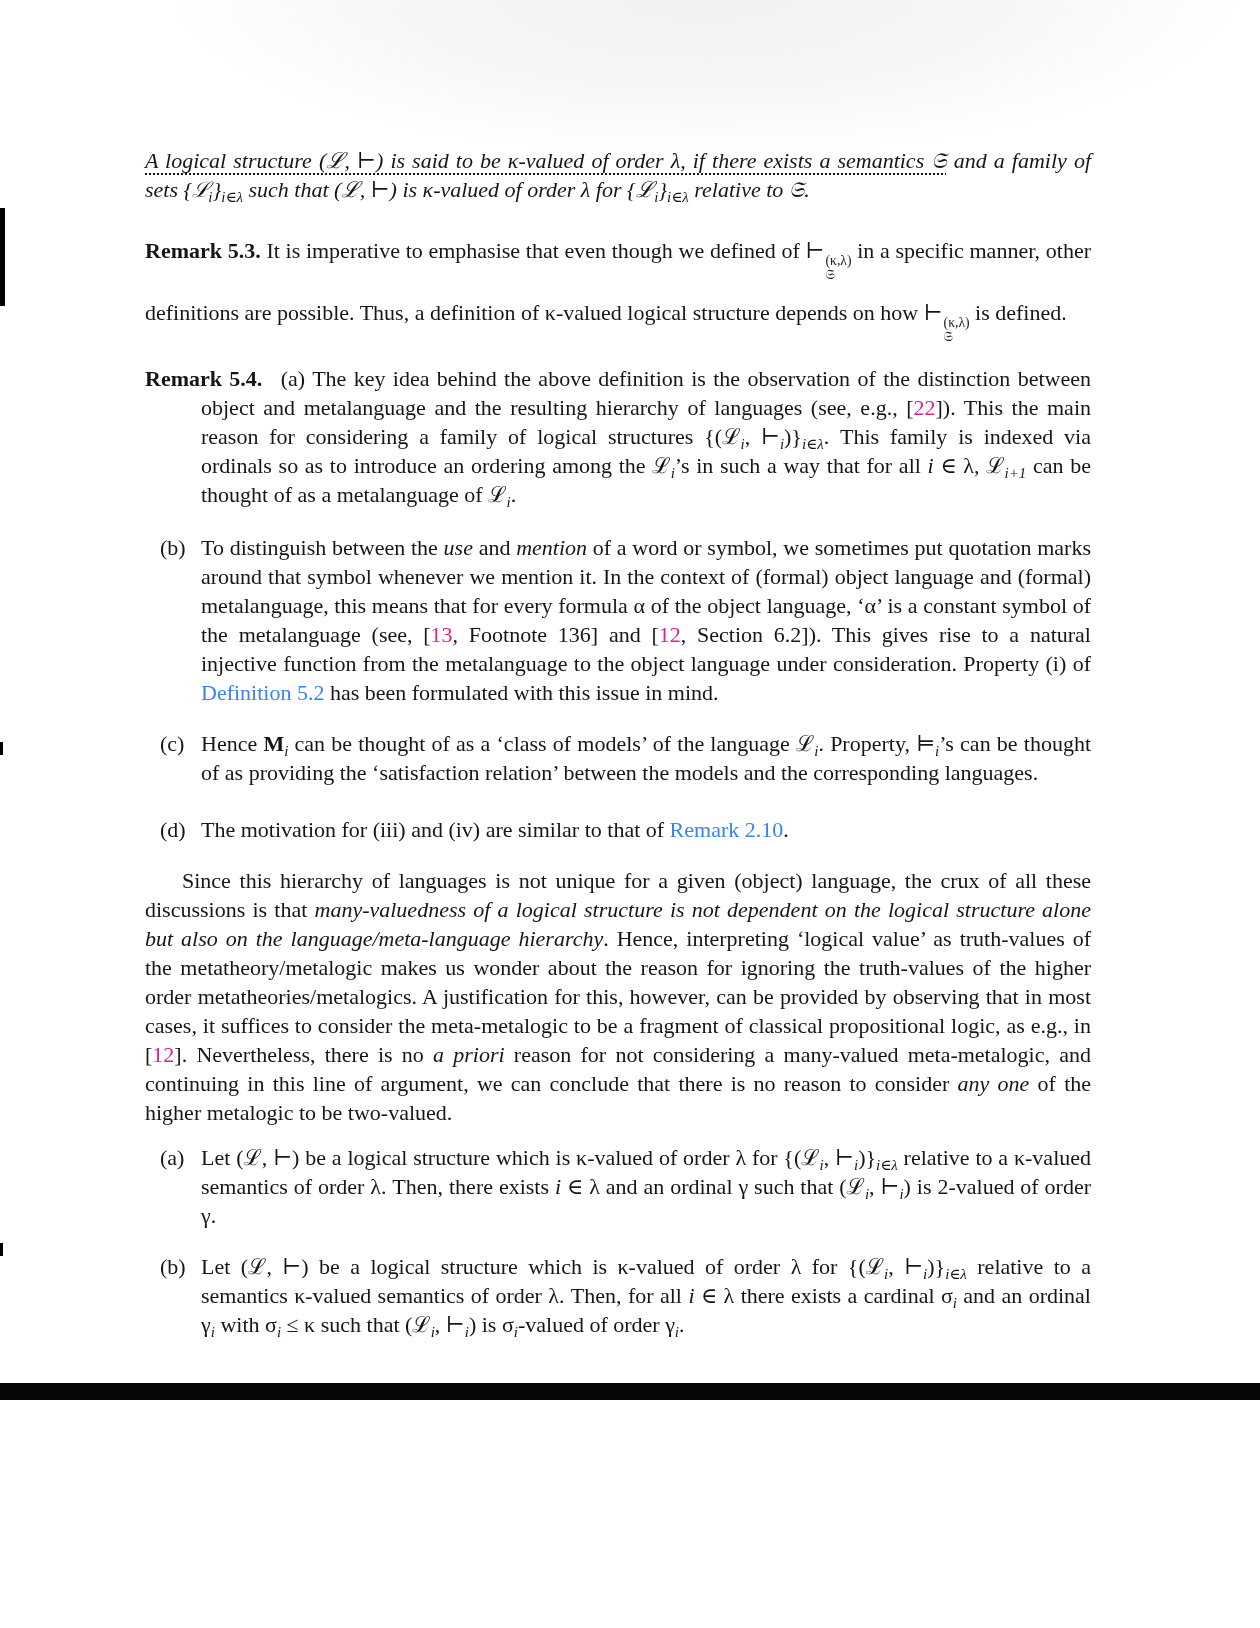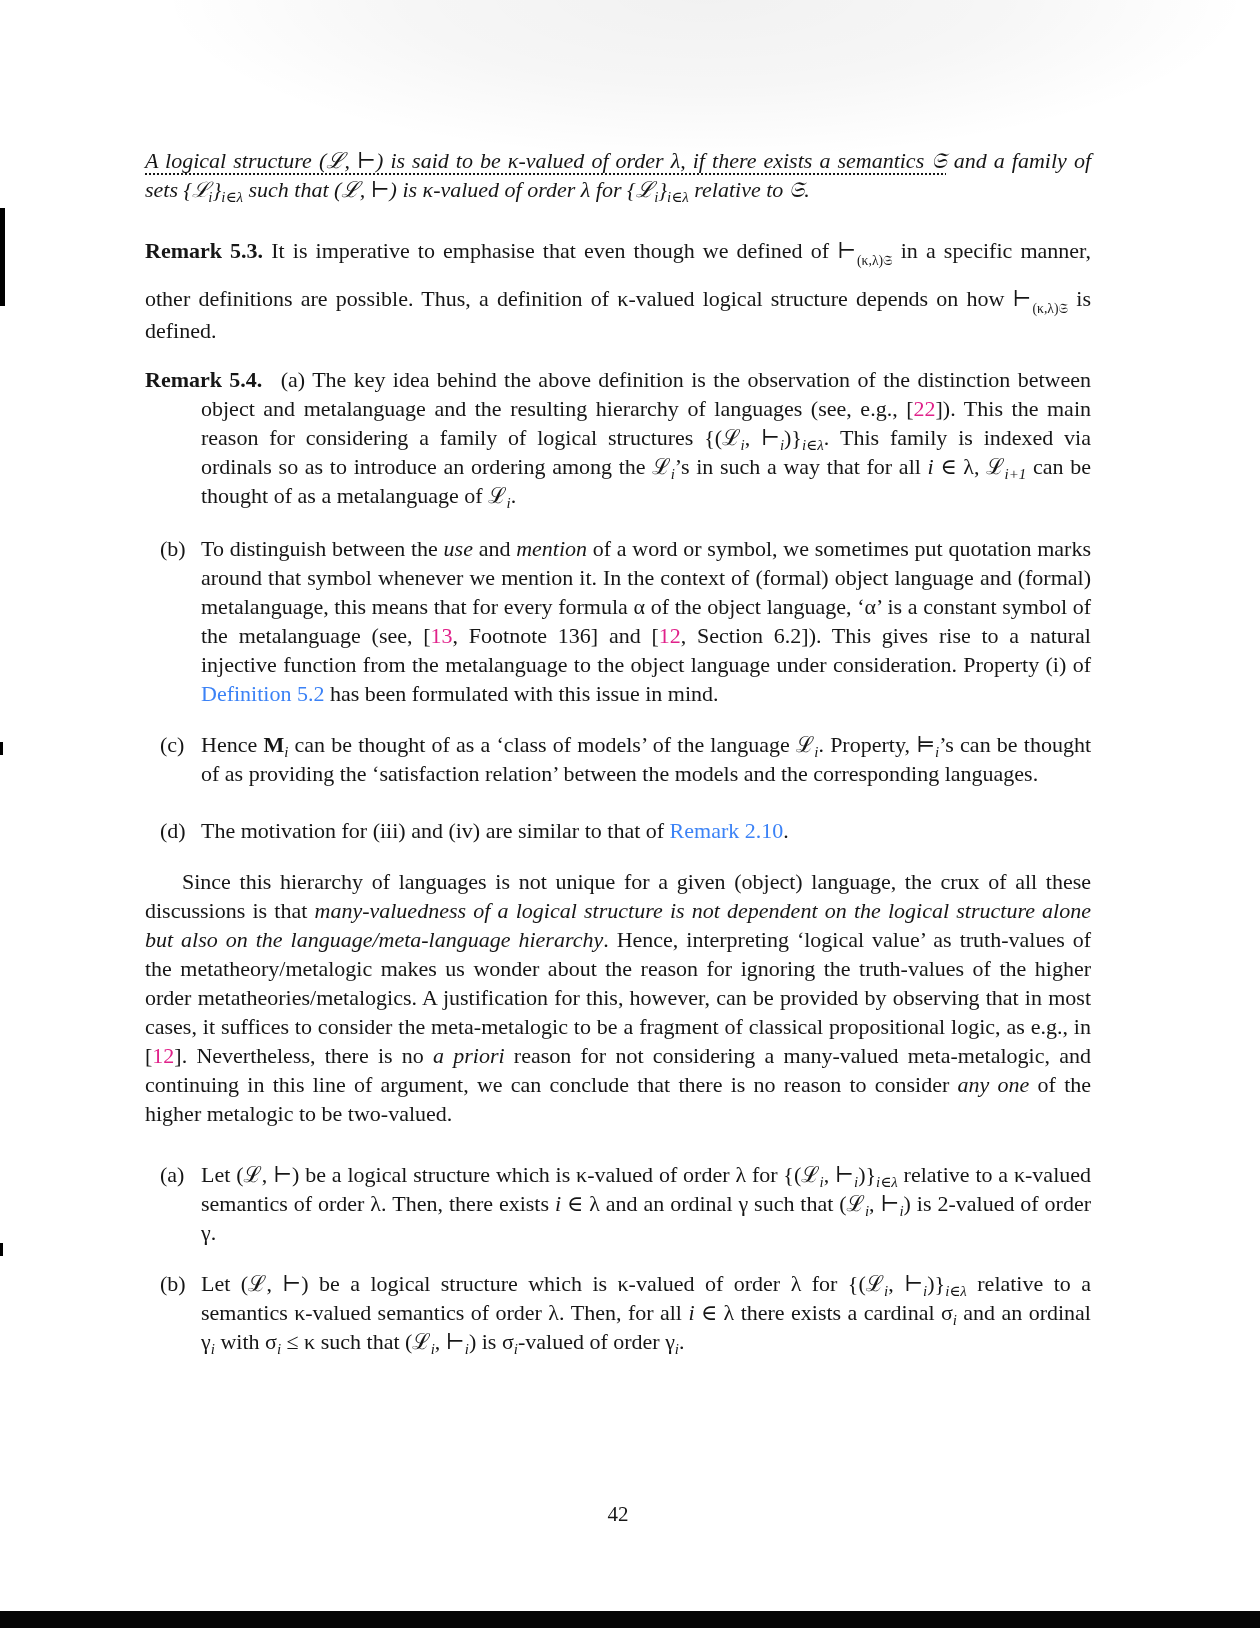--- a/index.html
+++ b/index.html
@@ -1,17 +1,17 @@
 <!DOCTYPE html>
 <html><head>
 <meta charset="utf-8">
 <style>
   html,body { margin:0; padding:0; background:#ffffff; }
   .page {
-    position:relative; width:1260px; height:1628px; background:#ffffff;
+    position:relative; width:1260px; height:1400px; background:#ffffff;
     font-family:"Liberation Serif","DejaVu Serif",serif; color:#161616; overflow:hidden;
   }
   
   .shadow-top {
     position:absolute; left:160px; top:-170px; width:1090px; height:330px;
     background:radial-gradient(closest-side, rgba(0,0,0,0.055), rgba(0,0,0,0.035) 55%, rgba(0,0,0,0) 100%);
     pointer-events:none;
   }
   .edge-mark { position:absolute; background:#000; }
   #edge-mark-1 { left:0; top:208px;  width:5px; height:98px; }
@@ -25,42 +25,42 @@
   }
   .para { margin:0; }
   .intro        { margin-bottom:16px; font-style:italic; }
   .remark53     { margin-bottom:20px; }
   .remark54     { margin-bottom:24px; }
   .hang   { padding-left:56px; text-indent:-56px; }
   .item   { position:relative; padding-left:56px; margin-bottom:22px; }
   .item .ilabel { position:absolute; left:15px; top:0; }
   #item-c { margin-bottom:28px; }
   #item-d { margin-bottom:22px; }
-  .para-since     { text-indent:37px; margin-bottom:32px; }
+  .para-since     { text-indent:37px; margin-bottom:16px; }
   .para-motivates { text-indent:37px; margin-bottom:28px; }
   .pagenum {
     position:absolute; left:145px; width:946px; top:1502px;
     text-align:center; font-size:21px;
   }
 
   
   .seg-i  { font-style:italic; }
   .seg-mi { font-style:italic; }
   .seg-b  { font-weight:bold; }
   .seg-du {
     font-style:italic;
     text-decoration:underline dotted;
     text-decoration-thickness:2px;
     text-underline-offset:5px;
   }
   .seg-ref  { color:#e0218a; }
   .seg-link { color:#3b82f6; }
   sub.seg-sub { font-style:italic; font-size:68%; line-height:0; }
   .stack {
-    display:inline-flex; flex-direction:row; align-items:flex-end;
+    display:inline-flex; flex-direction:column; align-items:flex-start;
     vertical-align:-0.55em; line-height:1.02; font-size:0.62em; margin-left:1px;margin-top:34px;
   }
   .stack-top { display:block; }
   .stack-bot { display:block; }
 </style>
 </head>
 <body>
 
 <div class="page">
   <div class="shadow-top"></div>

